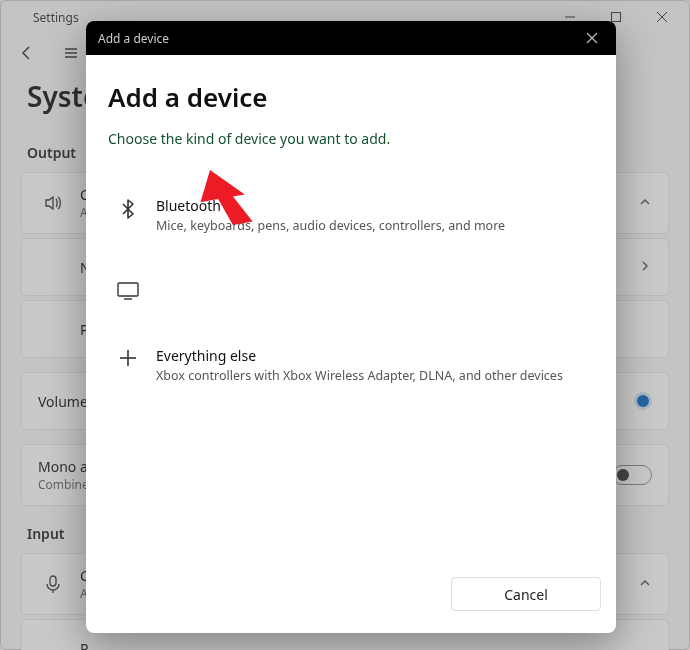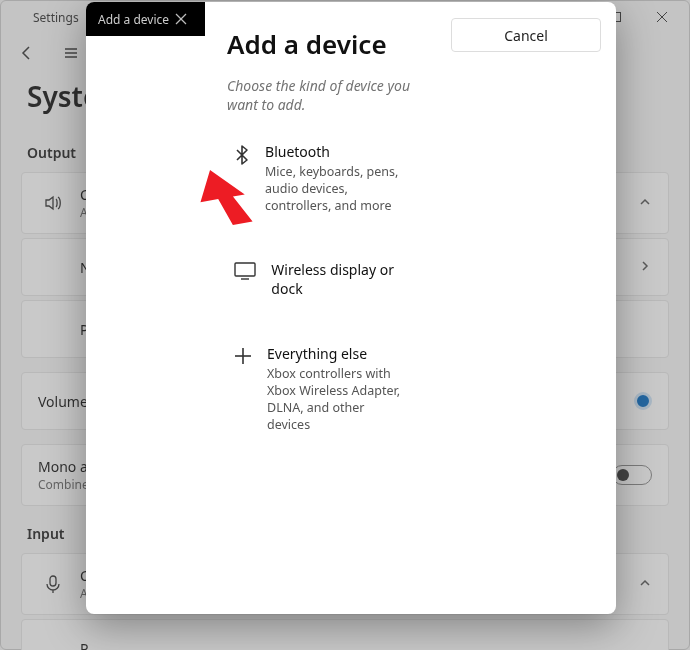--- a/index.html
+++ b/index.html
@@ -27,26 +27,26 @@
   .card .card-title { font-size: 14px; color: #111; }
   .card .card-sub { font-size: 12px; color: #666; }
   .card .chev { color: #555; }
 
   .toggle { width: 40px; height: 20px; border: 1px solid #888; border-radius: 10px; position: relative; background: #fff; }
   .toggle .knob { position: absolute; width: 12px; height: 12px; background: #333; border-radius: 50%; top: 3px; left: 4px; }
   .slider-dot { width: 18px; height: 18px; background: #0067c0; border-radius: 50%; border: 3px solid #cde4f7; }
 
   
   .overlay { position: absolute; inset: 0; background: rgba(100,100,100,0.35); }
-  .modal { position: absolute; left: 86px; top: 2px; width: 530px; height: 612px; background: #fff; border-radius: 8px; box-shadow: 0 12px 40px rgba(0,0,0,0.35); display: flex; flex-direction: row; overflow: hidden; }
+  .modal { position: absolute; left: 86px; top: 21px; width: 530px; height: 612px; background: #fff; border-radius: 8px; box-shadow: 0 12px 40px rgba(0,0,0,0.35); display: flex; flex-direction: column; overflow: hidden; }
   .modal-titlebar { background: #000; color: #ccc; height: 34px; display: flex; align-items: center; justify-content: space-between; padding: 0 12px; font-size: 12px; }
   .modal-close { color: #bbb; width: 24px; text-align: center; font-size: 14px; }
   .modal-body { padding: 18px 22px 10px; flex: 1; overflow: auto; }
   .modal-h1 { font-size: 26px; font-weight: 600; color: #111; margin: 6px 0 14px; }
-  .modal-sub { font-size: 14px; color: #737373; margin-bottom: 16px; font-style: italic; }
+  .modal-sub { font-size: 14px; color: #14532d; margin-bottom: 36px; }
   .opt { display: flex; align-items: flex-start; padding: 12px 6px; border-radius: 4px; cursor: pointer; margin-bottom: 22px; }
   .opt .opt-icon { width: 28px; display: flex; justify-content: center; padding-top: 2px; color: #333; }
   .opt .opt-text { padding-left: 14px; }
   .opt .opt-title { font-size: 14px; color: #111; }
   .opt .opt-desc { font-size: 12.5px; color: #555; margin-top: 2px; }
   .modal-footer { padding: 16px 15px 22px; display: flex; justify-content: flex-end; }
   .cancel-btn { background: #fff; border: 1px solid #ddd; border-radius: 4px; width: 150px; height: 34px; font-size: 14px; color: #222; cursor: pointer; }
 
   
   .arrow { position: absolute; left: 200px; top: 167px; pointer-events: none; }
@@ -209,21 +209,20 @@
     </div>
 
     <div class="opt">
       <div class="opt-icon">
         <svg width="22" height="18" viewBox="0 0 22 18">
             <rect x="1" y="1" width="20" height="13" rx="1" fill="none" stroke="#333" stroke-width="1.4"></rect>
             <line x1="7" y1="17" x2="15" y2="17" stroke="#333" stroke-width="1.4"></line>
           </svg>
       </div>
       <div class="opt-text">
-        <div class="opt-title">Wireless display or dock</div>
       </div>
     </div>
 
     <div class="opt">
       <div class="opt-icon">
         <svg width="20" height="20" viewBox="0 0 20 20">
             <line x1="10" y1="2" x2="10" y2="18" stroke="#333" stroke-width="1.6"></line>
             <line x1="2" y1="10" x2="18" y2="10" stroke="#333" stroke-width="1.6"></line>
           </svg>
       </div>

